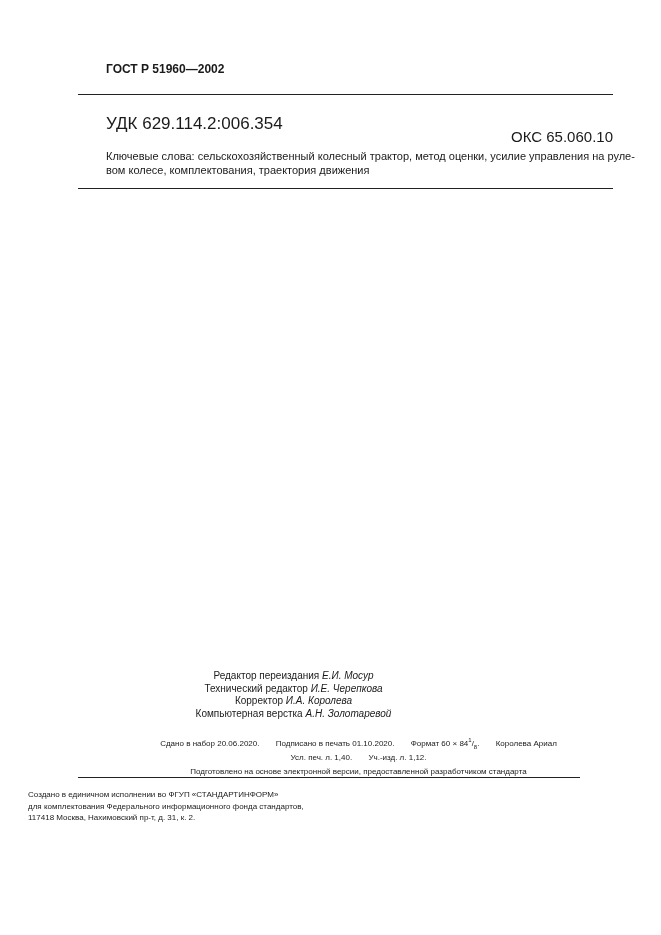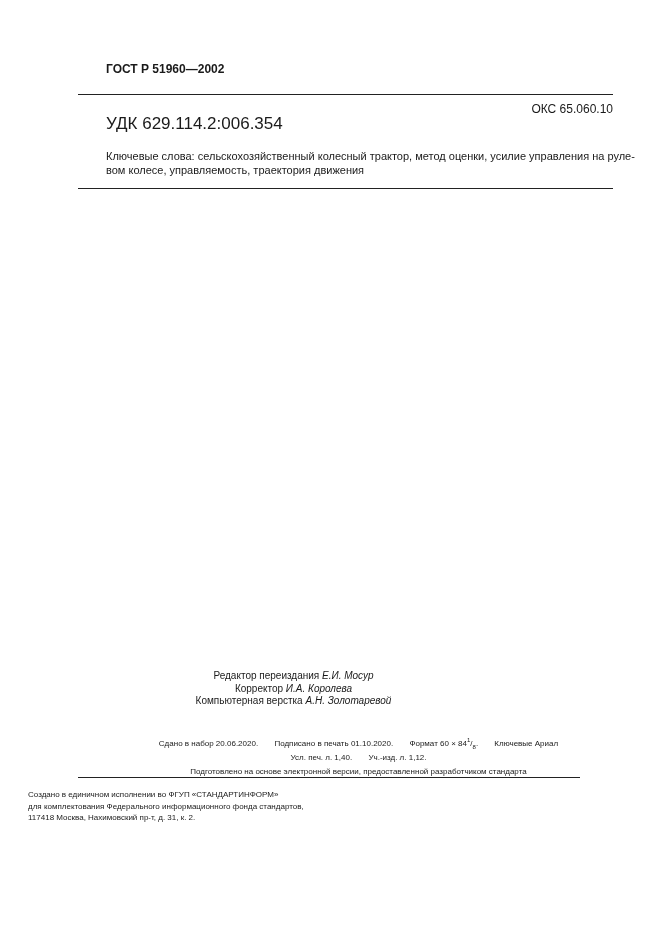--- a/index.html
+++ b/index.html
@@ -2,54 +2,55 @@
 <html><head>
 <meta charset="utf-8">
 <style>
   html, body { margin:0; padding:0; background:#ffffff; }
   body { width:661px; height:935px; position:relative; overflow:hidden;
          font-family:"Liberation Sans", sans-serif; color:#1a1a1a; }
   .abs { position:absolute;padding-left:28px; }
   .title { left:78px; top:62px; font-size:12px; font-weight:bold; }
   .rule { position:absolute; height:1px; background:#222; }
   .udk { left:78px; top:114px; font-size:17px; }
-  .oks { right:48px; top:102px; font-size:12px; }
+  .oks { right:48px; top:128px; font-size:15px; }
   .kw { left:78px; top:149px; width:535px; font-size:11px; line-height:14px; }
   .credits { left:0; width:531px; top:670px; text-align:center; font-size:10px; line-height:12.5px; }
   .credits i { font-style:italic; }
   .print { left:0; width:661px; top:734px; text-align:center; font-size:8px; line-height:12px; }
   .print span.gap { display:inline-block; width:14px; }
   .footer { left:0; width:661px; top:789px; text-align:left; font-size:8px; line-height:11.5px; }
   sup { font-size:6px; }
   sub { font-size:6px; }
 </style>
 </head>
 <body>
 
 <div class="abs title">ГОСТ Р 51960—2002</div>
 <div class="rule" style="left:78px; top:94px; width:535px;"></div>
 
 <div class="abs udk">УДК 629.114.2:006.354</div>
 <div class="abs oks">ОКС 65.060.10</div>
 
-<div class="abs kw">Ключевые слова:  сельскохозяйственный колесный трактор, метод оценки, усилие управления на руле-вом колесе, управляемость, траектория движения</div>
+<div class="abs kw">Ключевые слова:  сельскохозяйственный колесный трактор, метод оценки, усилие управления на руле-вом колесе, комплектования, траектория движения</div>
 <div class="rule" style="left:78px; top:188px; width:535px;"></div>
 
 <div class="abs credits">
   <div><span>Редактор переиздания</span> <i>Е.И. Мосур</i></div>
+  <div><span>Технический редактор</span> <i>И.Е. Черепкова</i></div>
   <div><span>Корректор</span> <i>И.А. Королева</i></div>
   <div><span>Компьютерная верстка</span> <i>А.Н. Золотаревой</i></div>
 </div>
 
 <div class="abs print">
   <div>
     <span>Сдано в набор 20.06.2020.</span><span class="gap"></span>
     <span>Подписано в печать 01.10.2020.</span><span class="gap"></span>
     <span><span>Формат 60 × 84</span><sup>1</sup>/<sub>8</sub>.</span><span class="gap"></span>
-    <span>Ключевые Ариал</span>
+    <span>Королева Ариал</span>
   </div>
   <div>
     <span>Усл. печ. л. 1,40.</span><span class="gap"></span>
     <span>Уч.-изд. л. 1,12.</span>
   </div>
   <div style="margin-top:2px;">Подготовлено на основе электронной версии, предоставленной разработчиком стандарта</div>
 </div>
 
 <div class="rule" style="left:78px; top:777px; width:502px;"></div>
 

